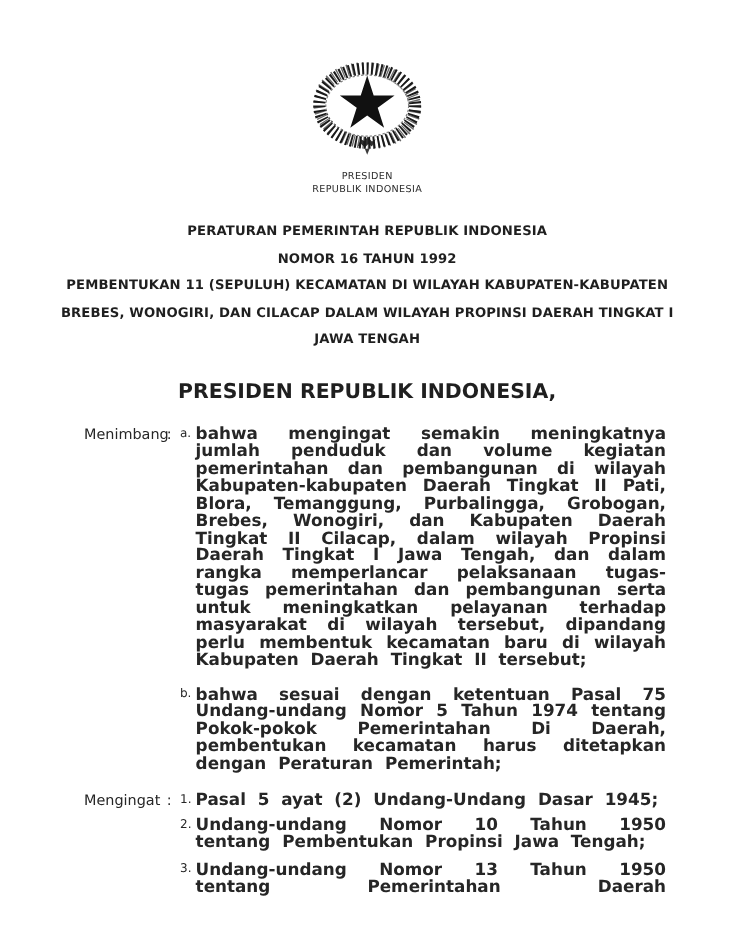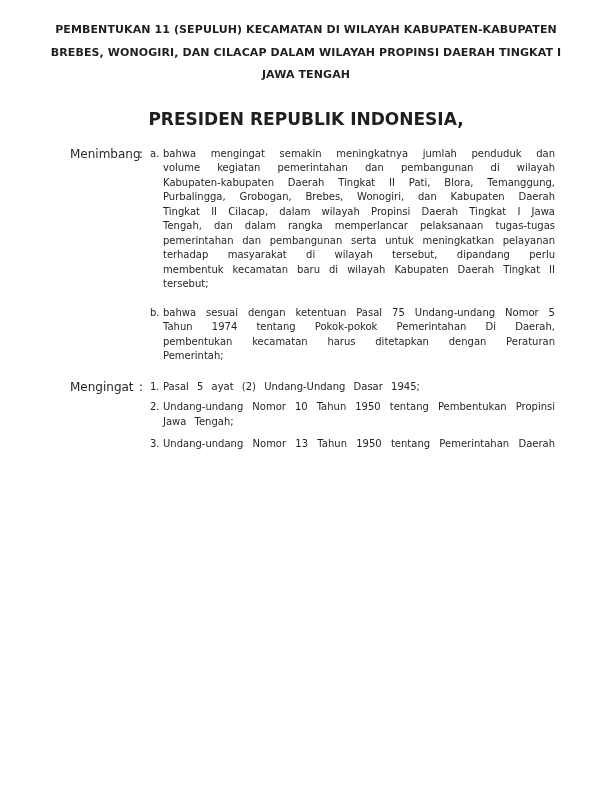--- a/index.html
+++ b/index.html
@@ -62,35 +62,53 @@
   }
   .clause-item + .clause-item { margin-top: 14px; }
   .clauses .tight + .tight { margin-top: 6px; }
   .clause-item:nth-child(3).tight { margin-top: 8px; }
   .item-marker {
     font-size: 10px;
     line-height: 14.5px;
     color: #262626;
   }
   .item-text {
-    font-size: 10px;
+    font-size: 14px;
     line-height: 14.5px;
     color: #262626;
     text-align: justify;
     word-spacing: 5px;
+    font-weight: bold;
   }
   .stretch-last { text-align-last: justify; }
 </style>
 </head>
 <body>
 
 <div class="page">
 
+  <header class="letterhead">
+    <svg class="emblem-svg" width="100" height="84" viewBox="0 0 100 84" aria-hidden="true">
+
+      <ellipse cx="50" cy="38" rx="40" ry="31" fill="none" stroke="#1a1a1a" stroke-width="10" stroke-dasharray="1.6 2.2"></ellipse>
+      <ellipse cx="50" cy="38" rx="40" ry="31" fill="none" stroke="#1a1a1a" stroke-width="10" stroke-dasharray="1.1 3.1" opacity="0.65" transform="rotate(7 50 38)"></ellipse>
+      <ellipse cx="50" cy="38" rx="34.5" ry="25.5" fill="none" stroke="#1a1a1a" stroke-width="1" stroke-dasharray="2 1.6" opacity="0.55"></ellipse>
+
+      <path transform="translate(50,37)" fill="#111111" d="M0,-24 L5.4,-7.4 L22.8,-7.4 L8.75,2.8 L14.1,19.4 L0,9.2 L-14.1,19.4 L-8.75,2.8 L-22.8,-7.4 L-5.4,-7.4 Z"></path>
+
+      <path fill="#1a1a1a" d="M50,64 l4,4 l3,-2 l-3,6 l-3,-2 l-3,3 l-3,-3 l-3,2 l3,-6 l3,2 Z" opacity="0.9"></path>
+      <path fill="#1a1a1a" d="M48,74 h4 l-2,5 Z" opacity="0.85"></path>
+    </svg>
+    <div class="letterhead-text">PRESIDEN</div>
+    <div class="letterhead-text" style="margin-top:0;">REPUBLIK INDONESIA</div>
+  </header>
 
   <section class="title-block">
+    <div>PERATURAN PEMERINTAH REPUBLIK INDONESIA</div>
+    <div>NOMOR 16 TAHUN 1992</div>
     <div>PEMBENTUKAN 11 (SEPULUH) KECAMATAN DI WILAYAH KABUPATEN-KABUPATEN</div>
     <div>BREBES, WONOGIRI, DAN CILACAP DALAM WILAYAH PROPINSI DAERAH TINGKAT I</div>
     <div>JAWA TENGAH</div>
   </section>
 
   <div class="salutation">PRESIDEN REPUBLIK INDONESIA,</div>
 
   <section class="clauses">
 
     <div class="clause">

